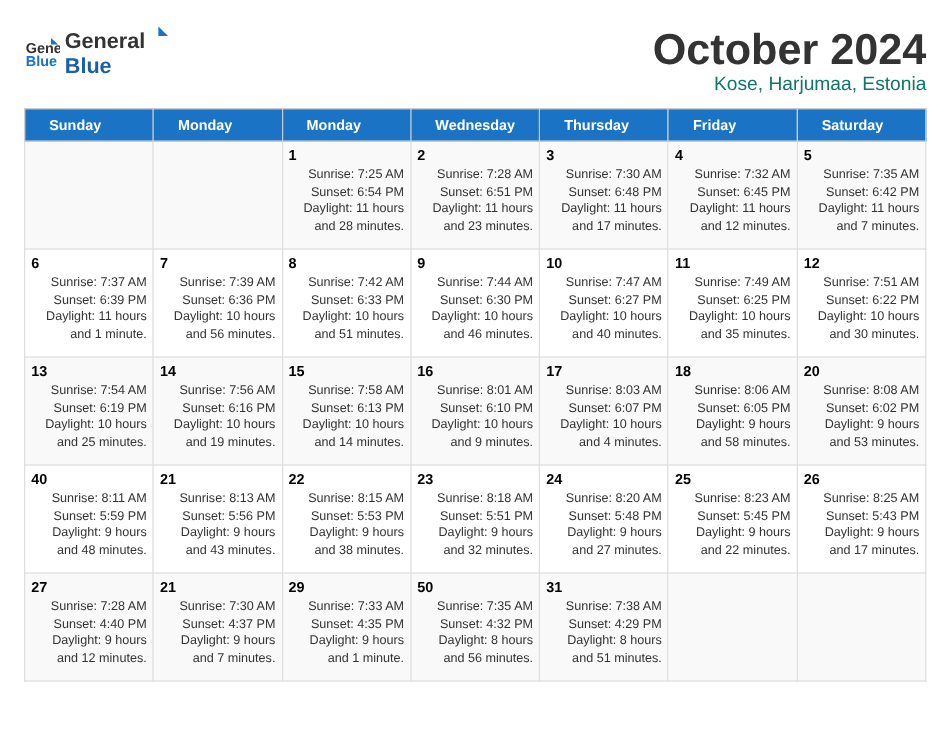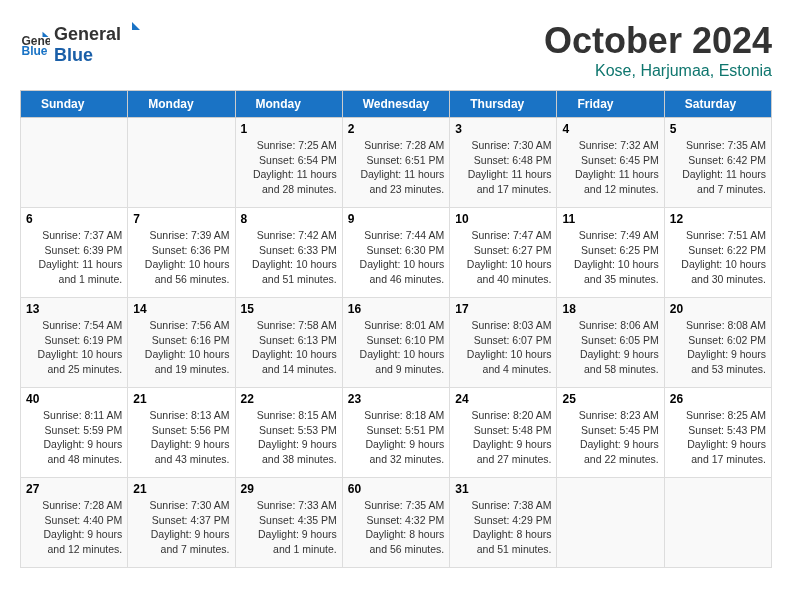--- a/index.html
+++ b/index.html
@@ -256,21 +256,21 @@
         </td>
         <td>
           <span class="day-number">21</span>
           <div class="day-info">Sunrise: 7:30 AM<br>Sunset: 4:37 PM<br>Daylight: 9 hours and 7 minutes.</div>
         </td>
         <td>
           <span class="day-number">29</span>
           <div class="day-info">Sunrise: 7:33 AM<br>Sunset: 4:35 PM<br>Daylight: 9 hours and 1 minute.</div>
         </td>
         <td>
-          <span class="day-number">60</span>
+          <span class="day-number">50</span>
           <div class="day-info">Sunrise: 7:35 AM<br>Sunset: 4:32 PM<br>Daylight: 8 hours and 56 minutes.</div>
         </td>
         <td>
           <span class="day-number">31</span>
           <div class="day-info">Sunrise: 7:38 AM<br>Sunset: 4:29 PM<br>Daylight: 8 hours and 51 minutes.</div>
         </td>
         <td></td>
         <td></td>
       </tr>
     </tbody>

